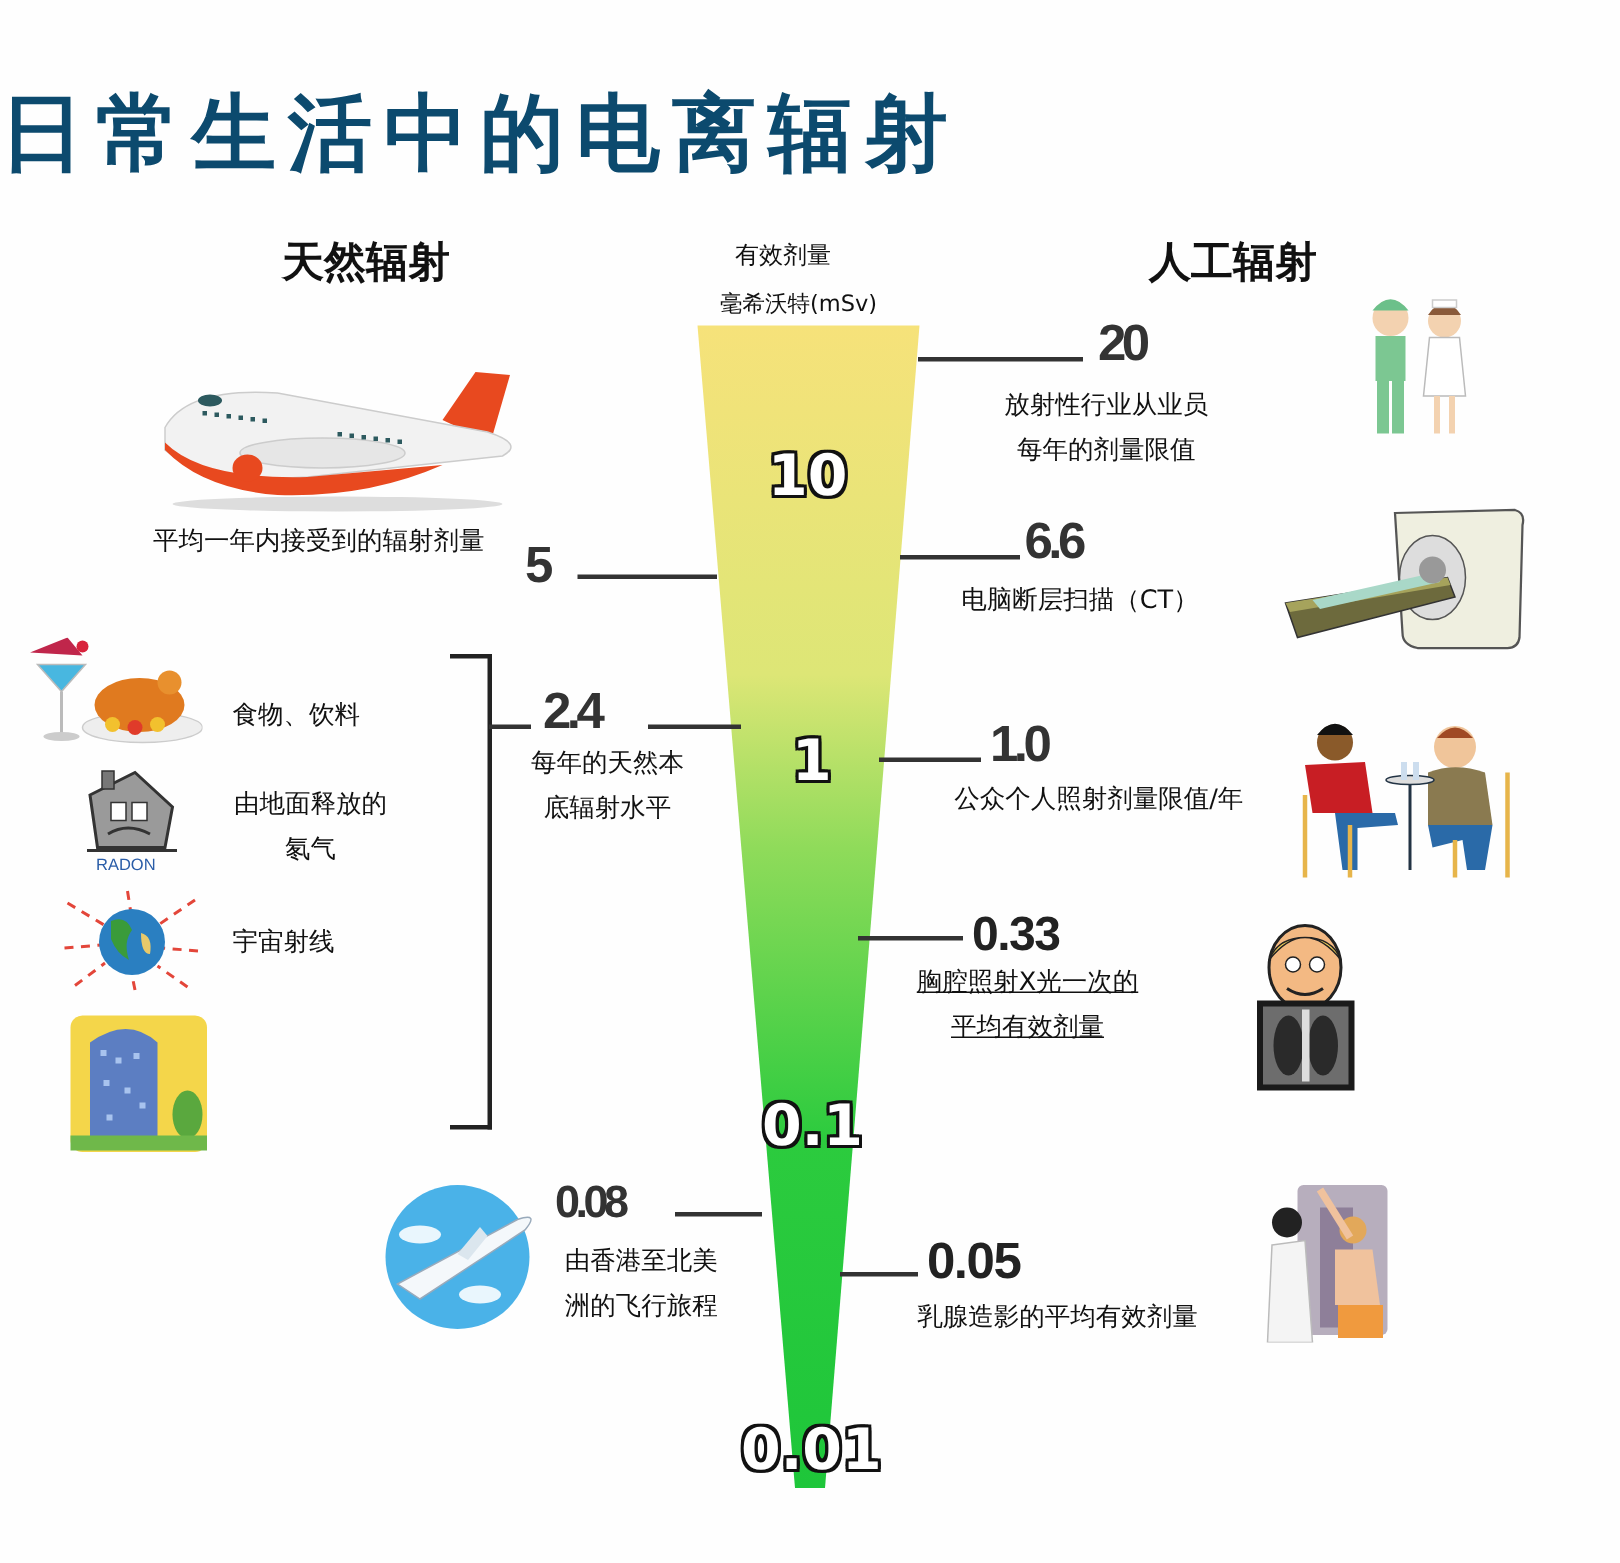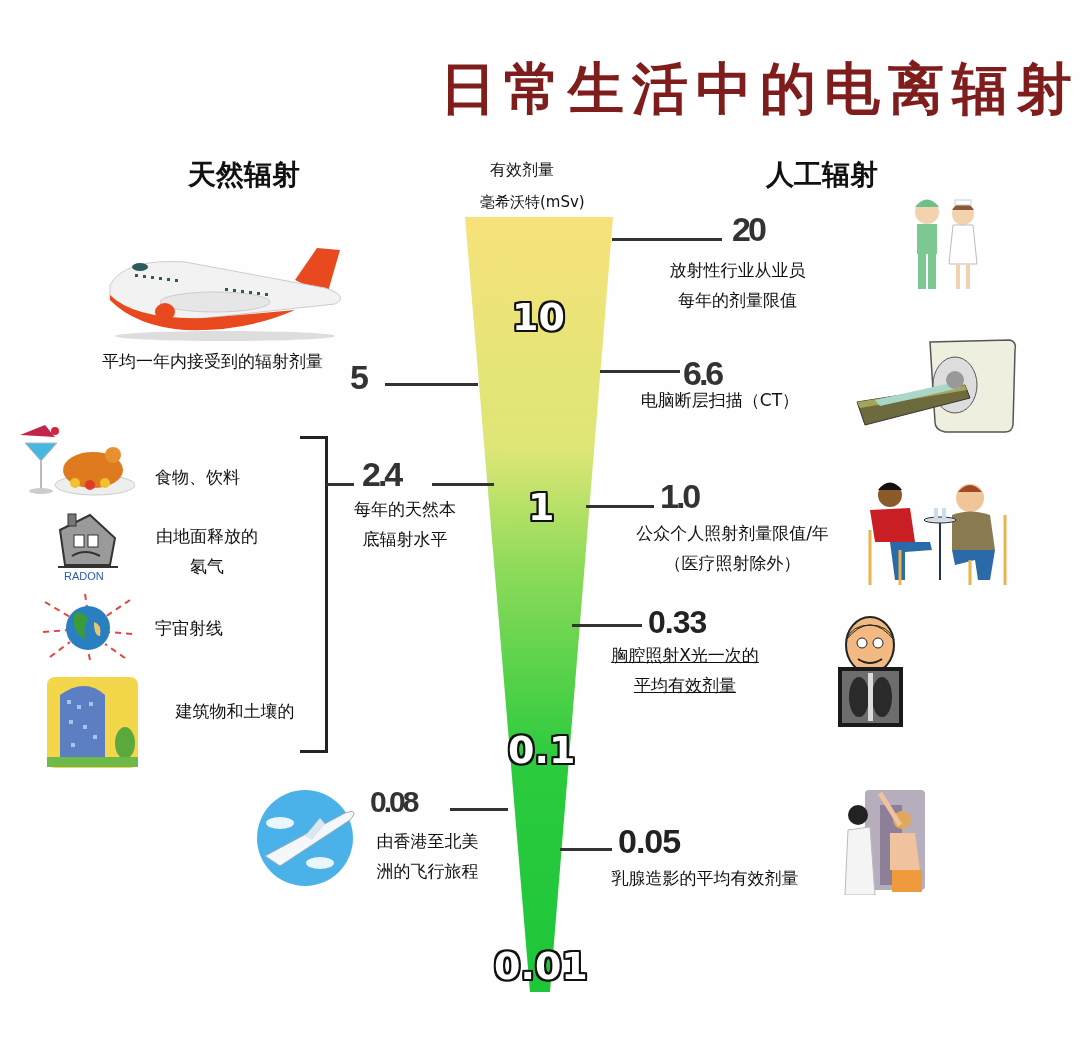--- a/index.html
+++ b/index.html
@@ -1,18 +1,18 @@
 <!DOCTYPE html>
 <html><head>
 <meta charset="utf-8">
 <style>
   html,body{margin:0;padding:0;}
   body{width:1080px;height:1042px;background:#fefefe;position:relative;overflow:hidden;font-family:"DejaVu Sans","Liberation Sans",sans-serif;color:#111;}
   .abs{position:absolute;}
-  .title{left:0;width:1080px;top:52px;text-align:right;font-size:56px;letter-spacing:8px;font-weight:bold;color:#7f1d1d;font-family:"DejaVu Sans",sans-serif;}
+  .title{left:0;width:1080px;top:52px;text-align:left;font-size:56px;letter-spacing:8px;font-weight:bold;color:#0c4a6e;font-family:"DejaVu Sans",sans-serif;}
   .col-head{font-size:28px;font-weight:bold;color:#111;}
   .unit-title{font-size:16px;color:#111;}
   .unit-sub{font-size:15px;color:#111;}
   .lbl{font-size:17px;line-height:30px;text-align:center;color:#111;}
   .num{font-family:"Liberation Sans",sans-serif;font-weight:bold;color:#333;letter-spacing:-3px;}
   .line{background:#333;height:3px;}
   .tick{font-family:"DejaVu Sans",sans-serif;font-weight:bold;color:#fff;text-shadow:-2px -2px 0 #111,2px -2px 0 #111,-2px 2px 0 #111,2px 2px 0 #111,0 2px 0 #111,0 -2px 0 #111,2px 0 0 #111,-2px 0 0 #111;}
   .bracket{border:3px solid #222;border-left:none;}
   .pic{border-radius:6px;}
 </style>
@@ -127,21 +127,20 @@
       <rect x="44" y="27" width="4" height="4"></rect>
       <rect x="24" y="45" width="4" height="4"></rect>
       <rect x="38" y="50" width="4" height="4"></rect>
       <rect x="48" y="60" width="4" height="4"></rect>
       <rect x="26" y="68" width="4" height="4"></rect>
     </g>
   <ellipse cx="80" cy="68" rx="10" ry="16" fill="#5aa83e"></ellipse>
   <rect x="2" y="82" width="91" height="10" fill="#6fb84a"></rect>
 </svg>
 <div class="abs lbl" style="left:155px;top:696px;width:160px;">
-  <div>建筑物和土壤的</div>
 </div>
 
 <div class="abs bracket" style="left:300px;top:436px;width:25px;height:311px;"></div>
 <div class="abs line" style="left:326px;top:483px;width:28px;"></div>
 <div class="abs num" style="left:362px;top:455px;font-size:34px;">2.4</div>
 <div class="abs line" style="left:432px;top:483px;width:62px;"></div>
 <div class="abs lbl" style="left:335px;top:494px;width:140px;">
   <div>每年的天然本</div>
   <div>底辐射水平</div>
 </div>
@@ -174,38 +173,37 @@
     <rect x="23" y="62" width="8" height="35" fill="#7cc792"></rect>
   <circle cx="58" cy="22" r="11" fill="#f3d2b0"></circle>
     <path d="M47,18 Q58,2 69,18 Z" fill="#8a5a3a"></path>
     <rect x="50" y="8" width="16" height="5" fill="#fff" stroke="#ccc"></rect>
   <path d="M48,33 L68,33 L72,72 L44,72 Z" fill="#fff" stroke="#bbb"></path>
   <rect x="51" y="72" width="4" height="25" fill="#f3d2b0"></rect>
     <rect x="61" y="72" width="4" height="25" fill="#f3d2b0"></rect>
 </svg>
 
 <div class="abs line" style="left:600px;top:370px;width:80px;"></div>
-<div class="abs num" style="left:683px;top:342px;font-size:34px;margin-top:12px;">6.6</div>
+<div class="abs num" style="left:683px;top:342px;font-size:34px;">6.6</div>
 <div class="abs lbl" style="left:620px;top:385px;width:200px;">
   <div>电脑断层扫描（CT）</div>
 </div>
 <svg class="abs" style="left:855px;top:330px;" width="165" height="115">
   <path d="M75,12 L155,10 Q162,12 160,20 L158,95 Q157,102 150,102 L90,102 Q80,100 80,92 Z" fill="#efefe0" stroke="#555" stroke-width="1.5"></path>
   <ellipse cx="100" cy="55" rx="22" ry="28" fill="#ddd" stroke="#555"></ellipse>
   <polygon points="2,72 110,55 115,68 10,95" fill="#6d6a3d" stroke="#333"></polygon>
   <polygon points="2,72 110,55 112,60 5,78" fill="#a6a35c"></polygon>
   <path d="M20,70 L100,52 L105,58 L25,76 Z" fill="#a9d8c8"></path>
   <circle cx="100" cy="50" r="9" fill="#999"></circle>
 </svg>
 
 <div class="abs line" style="left:586px;top:505px;width:68px;"></div>
 <div class="abs num" style="left:660px;top:477px;font-size:34px;">1.0</div>
 <div class="abs lbl" style="left:605px;top:518px;width:255px;">
   <div>公众个人照射剂量限值/年</div>
-  <div>（医疗照射除外）</div>
 </div>
 <svg class="abs" style="left:860px;top:470px;" width="160" height="120">
   <circle cx="30" cy="25" r="12" fill="#8a5a2a"></circle>
     <path d="M18,20 Q30,5 42,20 Z" fill="#111"></path>
   <path d="M10,40 L50,38 L55,72 L15,72 Z" fill="#c81e24"></path>
   <path d="M30,72 L70,72 L72,80 L45,82 L45,110 L35,110 Z" fill="#2a6aa8"></path>
   <circle cx="110" cy="28" r="14" fill="#f0c59a"></circle>
     <path d="M98,22 Q110,8 122,22 Z" fill="#a04a24"></path>
   <path d="M92,45 Q110,38 130,45 L135,80 L92,80 Z" fill="#8a7a50"></path>
   <path d="M92,80 L135,80 L130,110 L118,110 L115,90 L95,95 Z" fill="#2a6aa8"></path>

